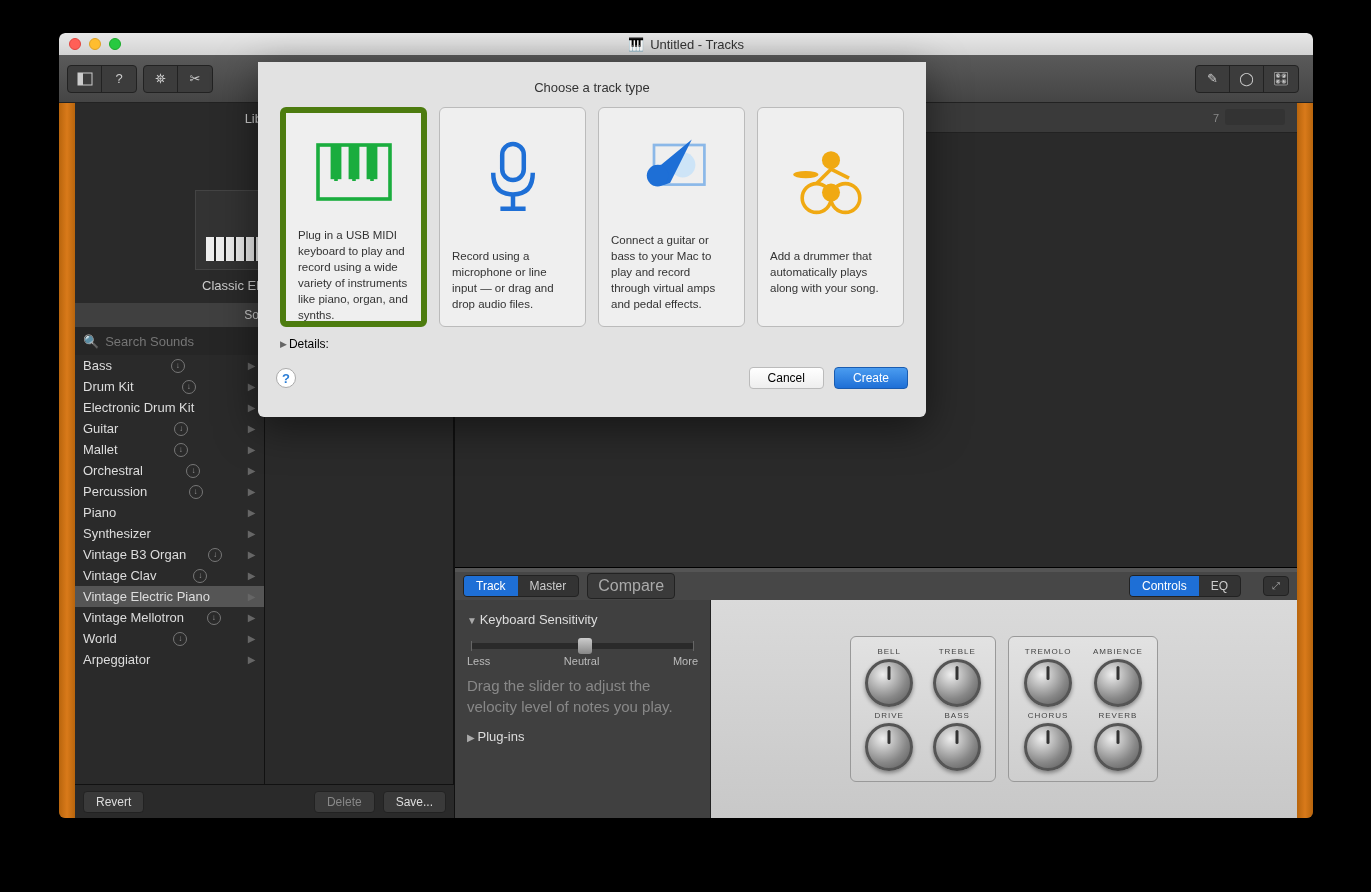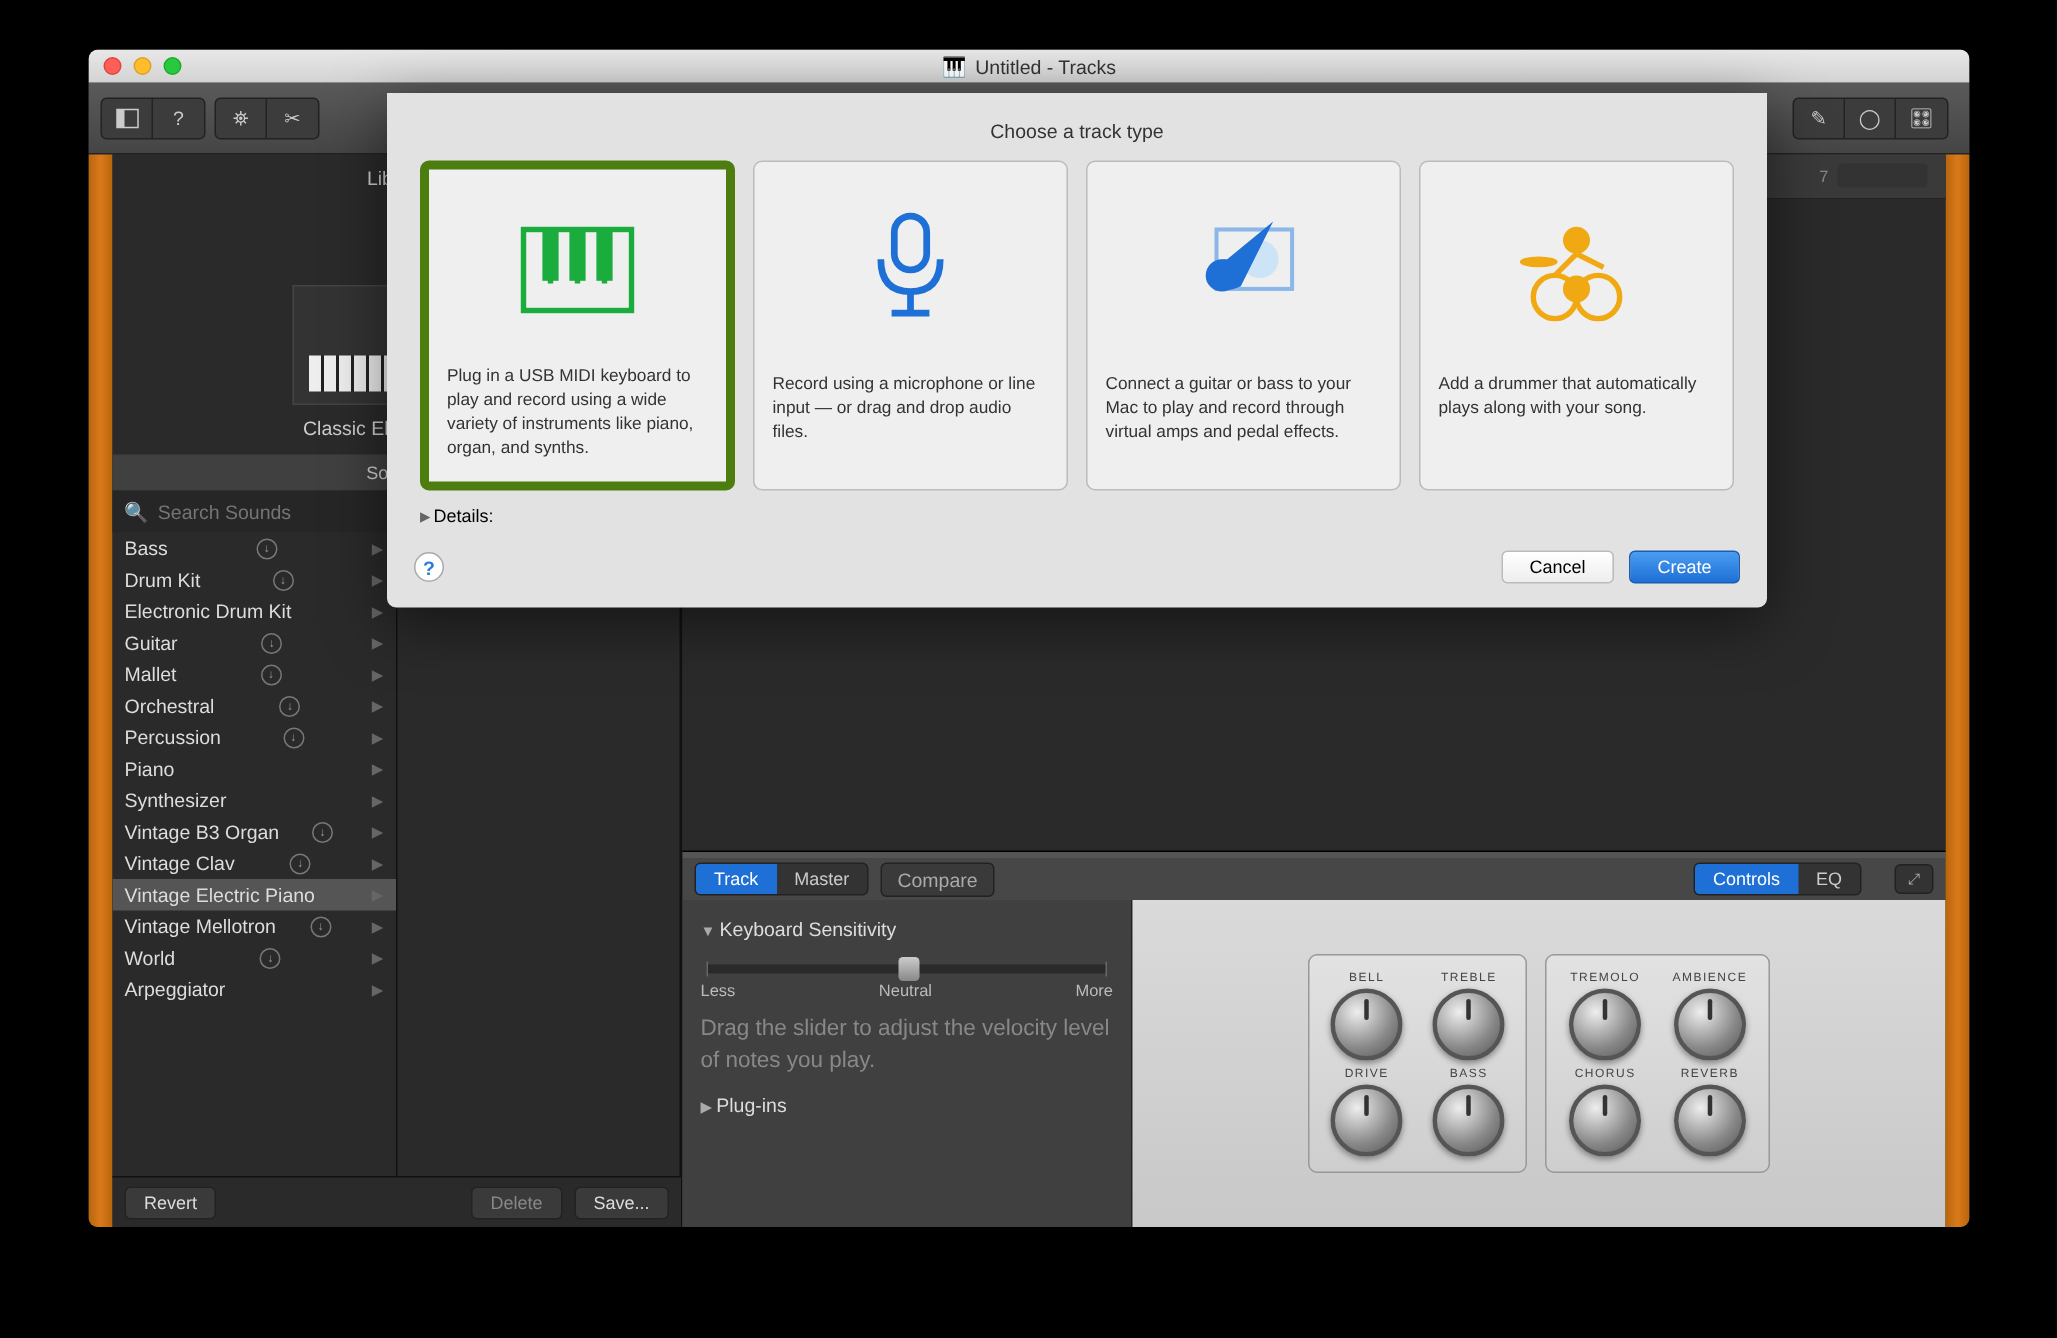--- a/index.html
+++ b/index.html
@@ -40,45 +40,45 @@
 .main{flex:1;display:flex;flex-direction:column;background:#2a2a2a}
 .tracks{flex:1;background:#2a2a2a;position:relative;border-bottom:1px solid #000}
 .ruler{position:absolute;top:0;left:0;right:0;height:30px;background:#3a3a3a;border-bottom:1px solid #222;display:flex;align-items:center;color:#888;font-size:11px;justify-content:flex-end;padding-right:70px}
 .ruler .seven{margin-right:8px}
 .zoom{position:absolute;right:12px;top:6px;width:60px;height:16px;background:#333;border-radius:3px}
 .panel{height:250px;display:flex;flex-direction:column;border-top:4px solid #555}
 .paneltabs{height:28px;background:#474747;display:flex;align-items:center;padding:0 8px;gap:8px}
 .seg{display:flex;background:#333;border:1px solid #222;border-radius:4px;overflow:hidden}
 .segb{padding:3px 12px;color:#ccc;font-size:12px;cursor:pointer}
 .segb.active{background:#1e6fd6;color:#fff}
-.cmpbtn{padding:3px 10px;background:#3a3a3a;border:1px solid #222;border-radius:4px;color:#aaa;font-size:13px;cursor:pointer}
+.cmpbtn{padding:3px 10px;background:#3a3a3a;border:1px solid #222;border-radius:4px;color:#aaa;font-size:16px;cursor:pointer}
 .ptabs2{margin-left:auto;display:flex;gap:22px;align-items:center}
 .panelbody{flex:1;display:flex;background:#3a3a3a}
-.inspector{width:300px;padding:12px;background:#404040;border-right:1px solid #222}
+.inspector{width:256px;padding:12px;background:#404040;border-right:1px solid #222}
 .section{margin-bottom:12px}
 .sechead{color:#ddd;font-size:13px;margin-bottom:8px;cursor:pointer}
 .sechead::before{content:"▼ ";font-size:10px;color:#aaa}
 .sechead.closed::before{content:"▶ "}
 .slider{height:6px;background:#2a2a2a;margin:16px 4px 6px;position:relative;border-radius:2px}
 .slider::before,.slider::after{content:"";position:absolute;width:1px;height:10px;background:#666;top:-2px}
 .slider::before{left:0}
 .slider::after{right:0}
 .sliderthumb{position:absolute;left:48%;top:-5px;width:14px;height:16px;background:linear-gradient(#ccc,#888);border-radius:3px}
 .sllabels{display:flex;justify-content:space-between;color:#bbb;font-size:11px;margin-top:6px}
 .sldesc{color:#888;font-size:15px;margin-top:8px;line-height:1.4}
 .knobs{flex:1;background:linear-gradient(#dadada,#c8c8c8);display:flex;align-items:center;justify-content:center;gap:12px;padding:12px}
 .knobgrp{background:linear-gradient(#e2e2e2,#cecece);border:1px solid #999;border-radius:6px;padding:10px 14px;display:grid;grid-template-columns:1fr 1fr;gap:4px 20px}
 .knob{display:flex;flex-direction:column;align-items:center}
 .knoblbl{font-size:8px;color:#444;letter-spacing:1px;margin-bottom:3px;text-transform:uppercase}
 .kn{width:48px;height:48px;border-radius:50%;background:radial-gradient(circle at 35% 30%,#eee,#888 60%,#555);border:3px solid #555;position:relative;box-shadow:0 2px 4px rgba(0,0,0,.4)}
 .kn::after{content:"";position:absolute;left:50%;top:4px;width:3px;height:14px;background:#333;transform:translateX(-50%);border-radius:2px}
 .expand{width:26px;height:20px;background:#333;border:1px solid #222;border-radius:4px;display:flex;align-items:center;justify-content:center;color:#aaa;font-size:10px;cursor:pointer}
 
 
-.overlay{position:absolute;left:199px;top:29px;width:920px;background:#e2e2e2;border-radius:0 0 6px 6px;box-shadow:0 10px 40px rgba(0,0,0,.5);padding-bottom:14px}
+.overlay{position:absolute;left:199px;top:29px;width:668px;background:#e2e2e2;border-radius:0 0 6px 6px;box-shadow:0 10px 40px rgba(0,0,0,.5);padding-bottom:26px}
 .mdtitle{text-align:center;padding:18px 0 12px;color:#333;font-size:13px}
 .cardrow{display:flex;gap:0;padding:0 16px}
 .cardcol{flex:1;margin:0 6px}
 .taglabel{height:22px;border-radius:4px 4px 0 0;margin-bottom:6px;color:#fff;font-size:12px;font-weight:600;display:flex;align-items:center;justify-content:center}
 .taglabel.green{background:#1aad3e}
 .taglabel.blue{background:#1e6fd6}
 .taglabel.gold{background:#f0a912}
 .card{background:#efefef;border:1px solid #bbb;border-radius:6px;height:220px;padding:14px 12px;display:flex;flex-direction:column;cursor:pointer}
 .card.selected{border:6px solid #4d7c0f}
 .cicon{flex:1;display:flex;align-items:center;justify-content:center;margin-bottom:10px}

